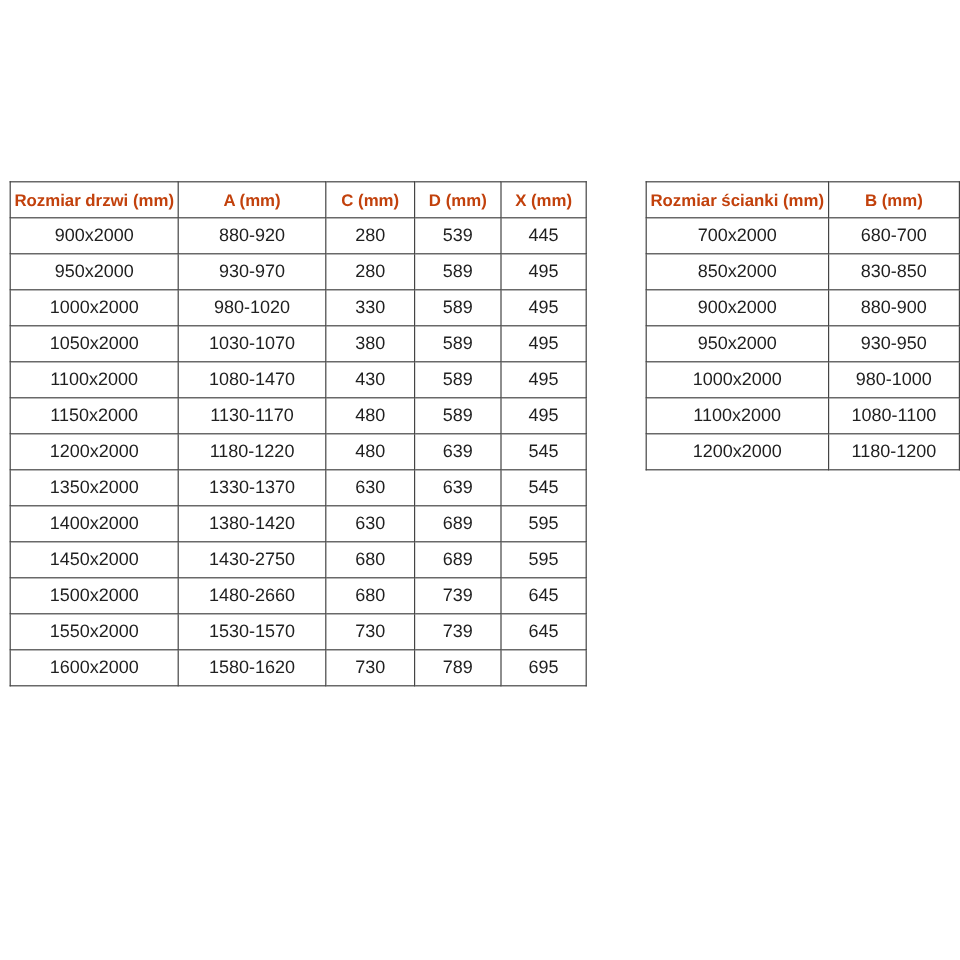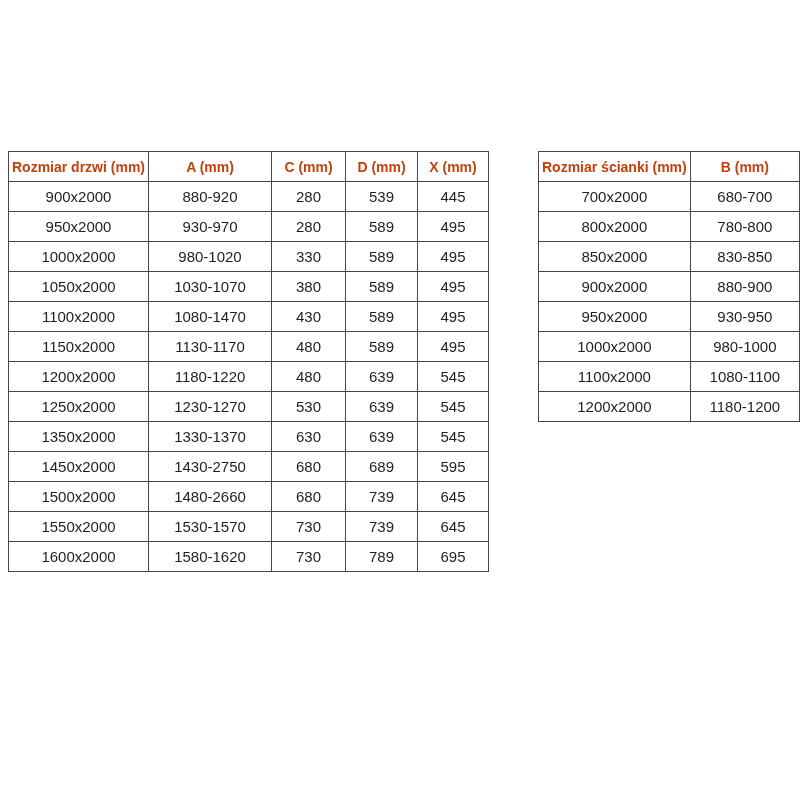--- a/index.html
+++ b/index.html
@@ -116,32 +116,32 @@
           <td>495</td>
         </tr>
         <tr>
           <td>1200x2000</td>
           <td>1180-1220</td>
           <td>480</td>
           <td>639</td>
           <td>545</td>
         </tr>
         <tr>
-          <td>1250x2000</td>
-          <td>1230-1270</td>
-          <td>530</td>
-          <td>639</td>
-          <td>545</td>
-        </tr>
-        <tr>
           <td>1350x2000</td>
           <td>1330-1370</td>
           <td>630</td>
           <td>639</td>
           <td>545</td>
+        </tr>
+        <tr>
+          <td>1400x2000</td>
+          <td>1380-1420</td>
+          <td>630</td>
+          <td>689</td>
+          <td>595</td>
         </tr>
         <tr>
           <td>1450x2000</td>
           <td>1430-2750</td>
           <td>680</td>
           <td>689</td>
           <td>595</td>
         </tr>
         <tr>
           <td>1500x2000</td>
@@ -177,24 +177,20 @@
           <th>Rozmiar ścianki (mm)</th>
           <th>B (mm)</th>
         </tr>
       </thead>
       <tbody>
         <tr>
           <td>700x2000</td>
           <td>680-700</td>
         </tr>
         <tr>
-          <td>800x2000</td>
-          <td>780-800</td>
-        </tr>
-        <tr>
           <td>850x2000</td>
           <td>830-850</td>
         </tr>
         <tr>
           <td>900x2000</td>
           <td>880-900</td>
         </tr>
         <tr>
           <td>950x2000</td>
           <td>930-950</td>

